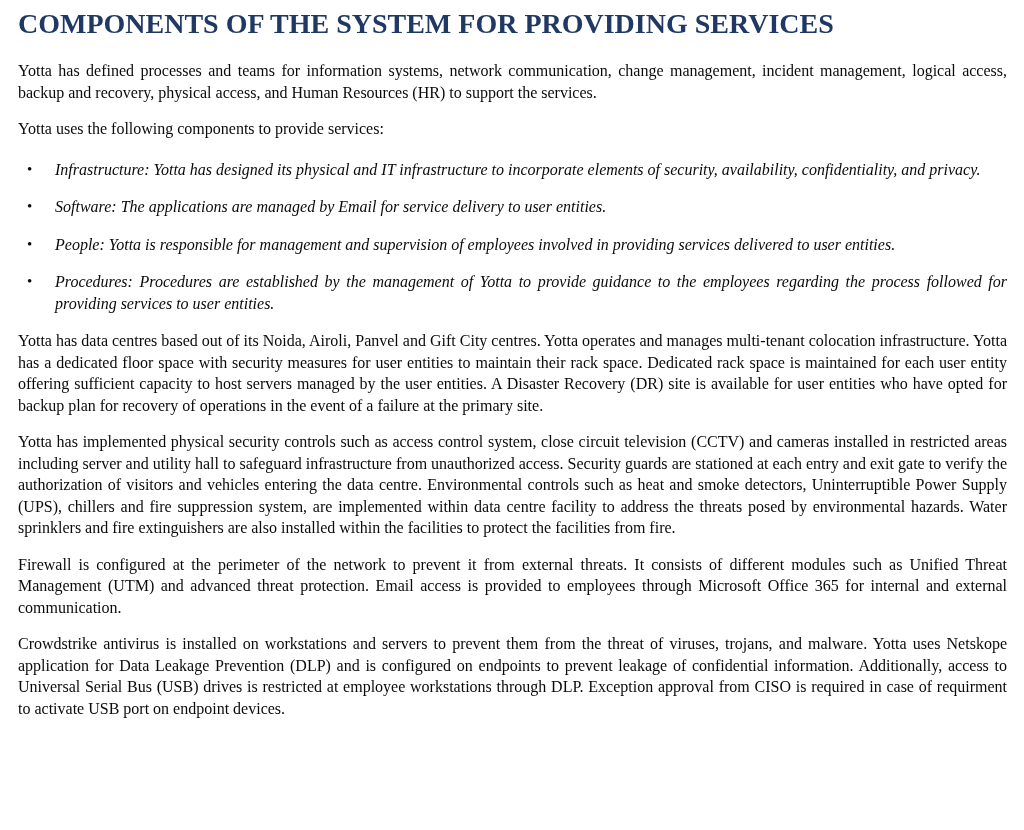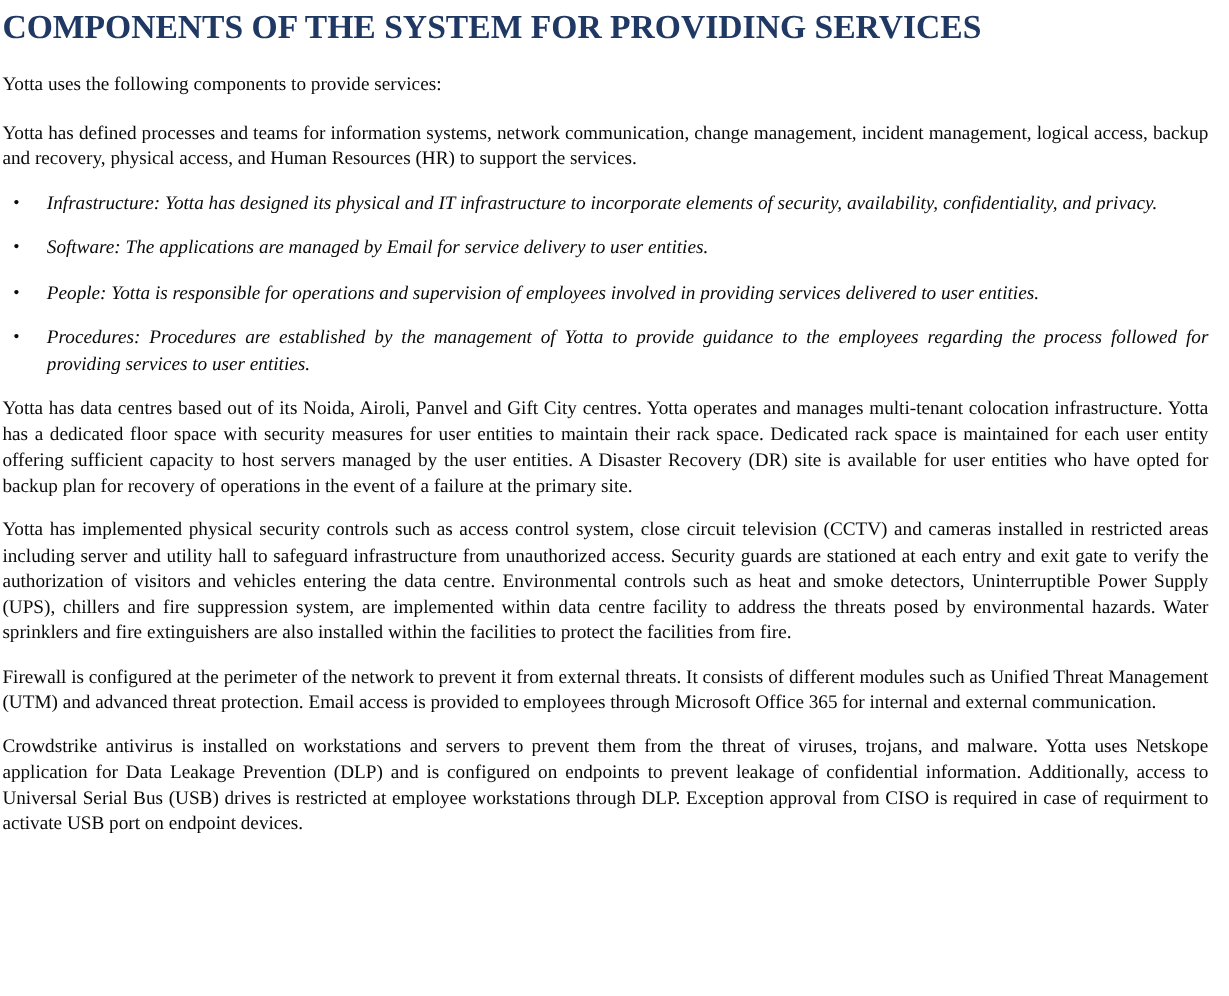--- a/index.html
+++ b/index.html
@@ -12,21 +12,21 @@
   html, body { margin: 0; padding: 0; }
   body {
     background: var(--c-background);
     font-family: "Liberation Serif", "DejaVu Serif", serif;
     color: var(--c-body-text);
   }
   .page {
     width: 1024px;
     min-height: 830px;
     background: var(--c-background);
-    padding: 8px 17px 6px 2px;
+    padding: 8px 17px 6px 18px;
   }
   h1.doc-title {
     margin: 0 0 20px 0;
     font-size: 28px;
     line-height: 32px;
     font-weight: bold;
     color: var(--c-title);
     letter-spacing: 0px;
   }
   p.body-par {
@@ -68,36 +68,36 @@
   }
   p.last-par { margin-bottom: 0; }
 </style>
 </head>
 <body>
 
 <div class="page">
 
   <h1 class="doc-title">COMPONENTS OF THE SYSTEM FOR PROVIDING SERVICES</h1>
 
+  <p class="body-par">Yotta has defined processes and teams for information systems, network communication, change management, incident management, logical access, backup and recovery, physical access, and Human Resources (HR) to support the services.</p>
+
   <p class="body-par lead-par">Yotta uses the following components to provide services:</p>
-
-  <p class="body-par">Yotta has defined processes and teams for information systems, network communication, change management, incident management, logical access, backup and recovery, physical access, and Human Resources (HR) to support the services.</p>
 
   <ul class="bullet-list">
     <li>
       <span class="marker">•</span>
       <span class="li-text">Infrastructure: Yotta has designed its physical and IT infrastructure to incorporate elements of security, availability, confidentiality, and privacy.</span>
     </li>
     <li>
       <span class="marker">•</span>
       <span class="li-text">Software: The applications are managed by Email for service delivery to user entities.</span>
     </li>
     <li>
       <span class="marker">•</span>
-      <span class="li-text">People: Yotta is responsible for operations and supervision of employees involved in providing services delivered to user entities.</span>
+      <span class="li-text">People: Yotta is responsible for management and supervision of employees involved in providing services delivered to user entities.</span>
     </li>
     <li>
       <span class="marker">•</span>
       <span class="li-text">Procedures: Procedures are established by the management of Yotta to provide guidance to the employees regarding the process followed for providing services to user entities.</span>
     </li>
   </ul>
 
 
   <p class="body-par">Yotta has data centres based out of its Noida, Airoli, Panvel and Gift City centres. Yotta operates and manages multi-tenant colocation infrastructure. Yotta has a dedicated floor space with security measures for user entities to maintain their rack space. Dedicated rack space is maintained for each user entity offering sufficient capacity to host servers managed by the user entities. A Disaster Recovery (DR) site is available for user entities who have opted for backup plan for recovery of operations in the event of a failure at the primary site.</p>
 

